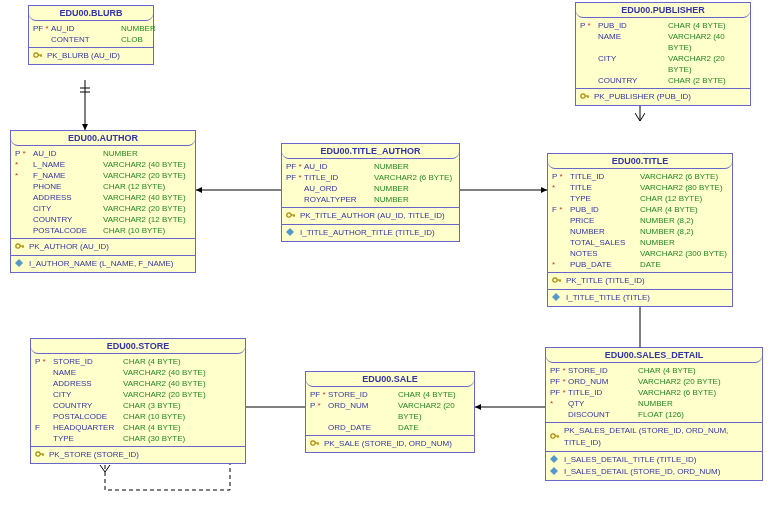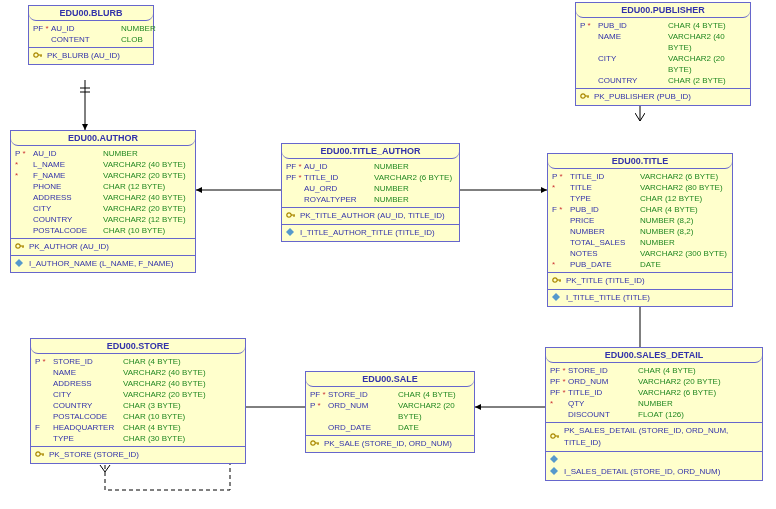--- a/index.html
+++ b/index.html
@@ -467,20 +467,21 @@
             <line x1="5" y1="4" x2="9" y2="4" stroke="#aa8800" stroke-width="1.2"></line>
             <line x1="8" y1="4" x2="8" y2="6" stroke="#aa8800" stroke-width="1.2"></line>
           </svg></span>
         <span>PK_SALES_DETAIL (STORE_ID, ORD_NUM, TITLE_ID)</span>
       </div>
       <div style="border-top: 1px solid rgb(102, 102, 204); margin: 2px -4px;"></div>
       <div class="key-row">
         <span class="key-icon"><svg width="8" height="8" viewBox="0 0 8 8">
             <path d="M4 0 L8 4 L4 8 L0 4 Z" fill="#5599cc"></path>
           </svg></span>
+        <span>I_SALES_DETAIL_TITLE (TITLE_ID)</span>
       </div>
       <div class="key-row">
         <span class="key-icon"><svg width="8" height="8" viewBox="0 0 8 8">
             <path d="M4 0 L8 4 L4 8 L0 4 Z" fill="#5599cc"></path>
           </svg></span>
         <span>I_SALES_DETAIL (STORE_ID, ORD_NUM)</span>
       </div>
     </div>
 </div>
 

